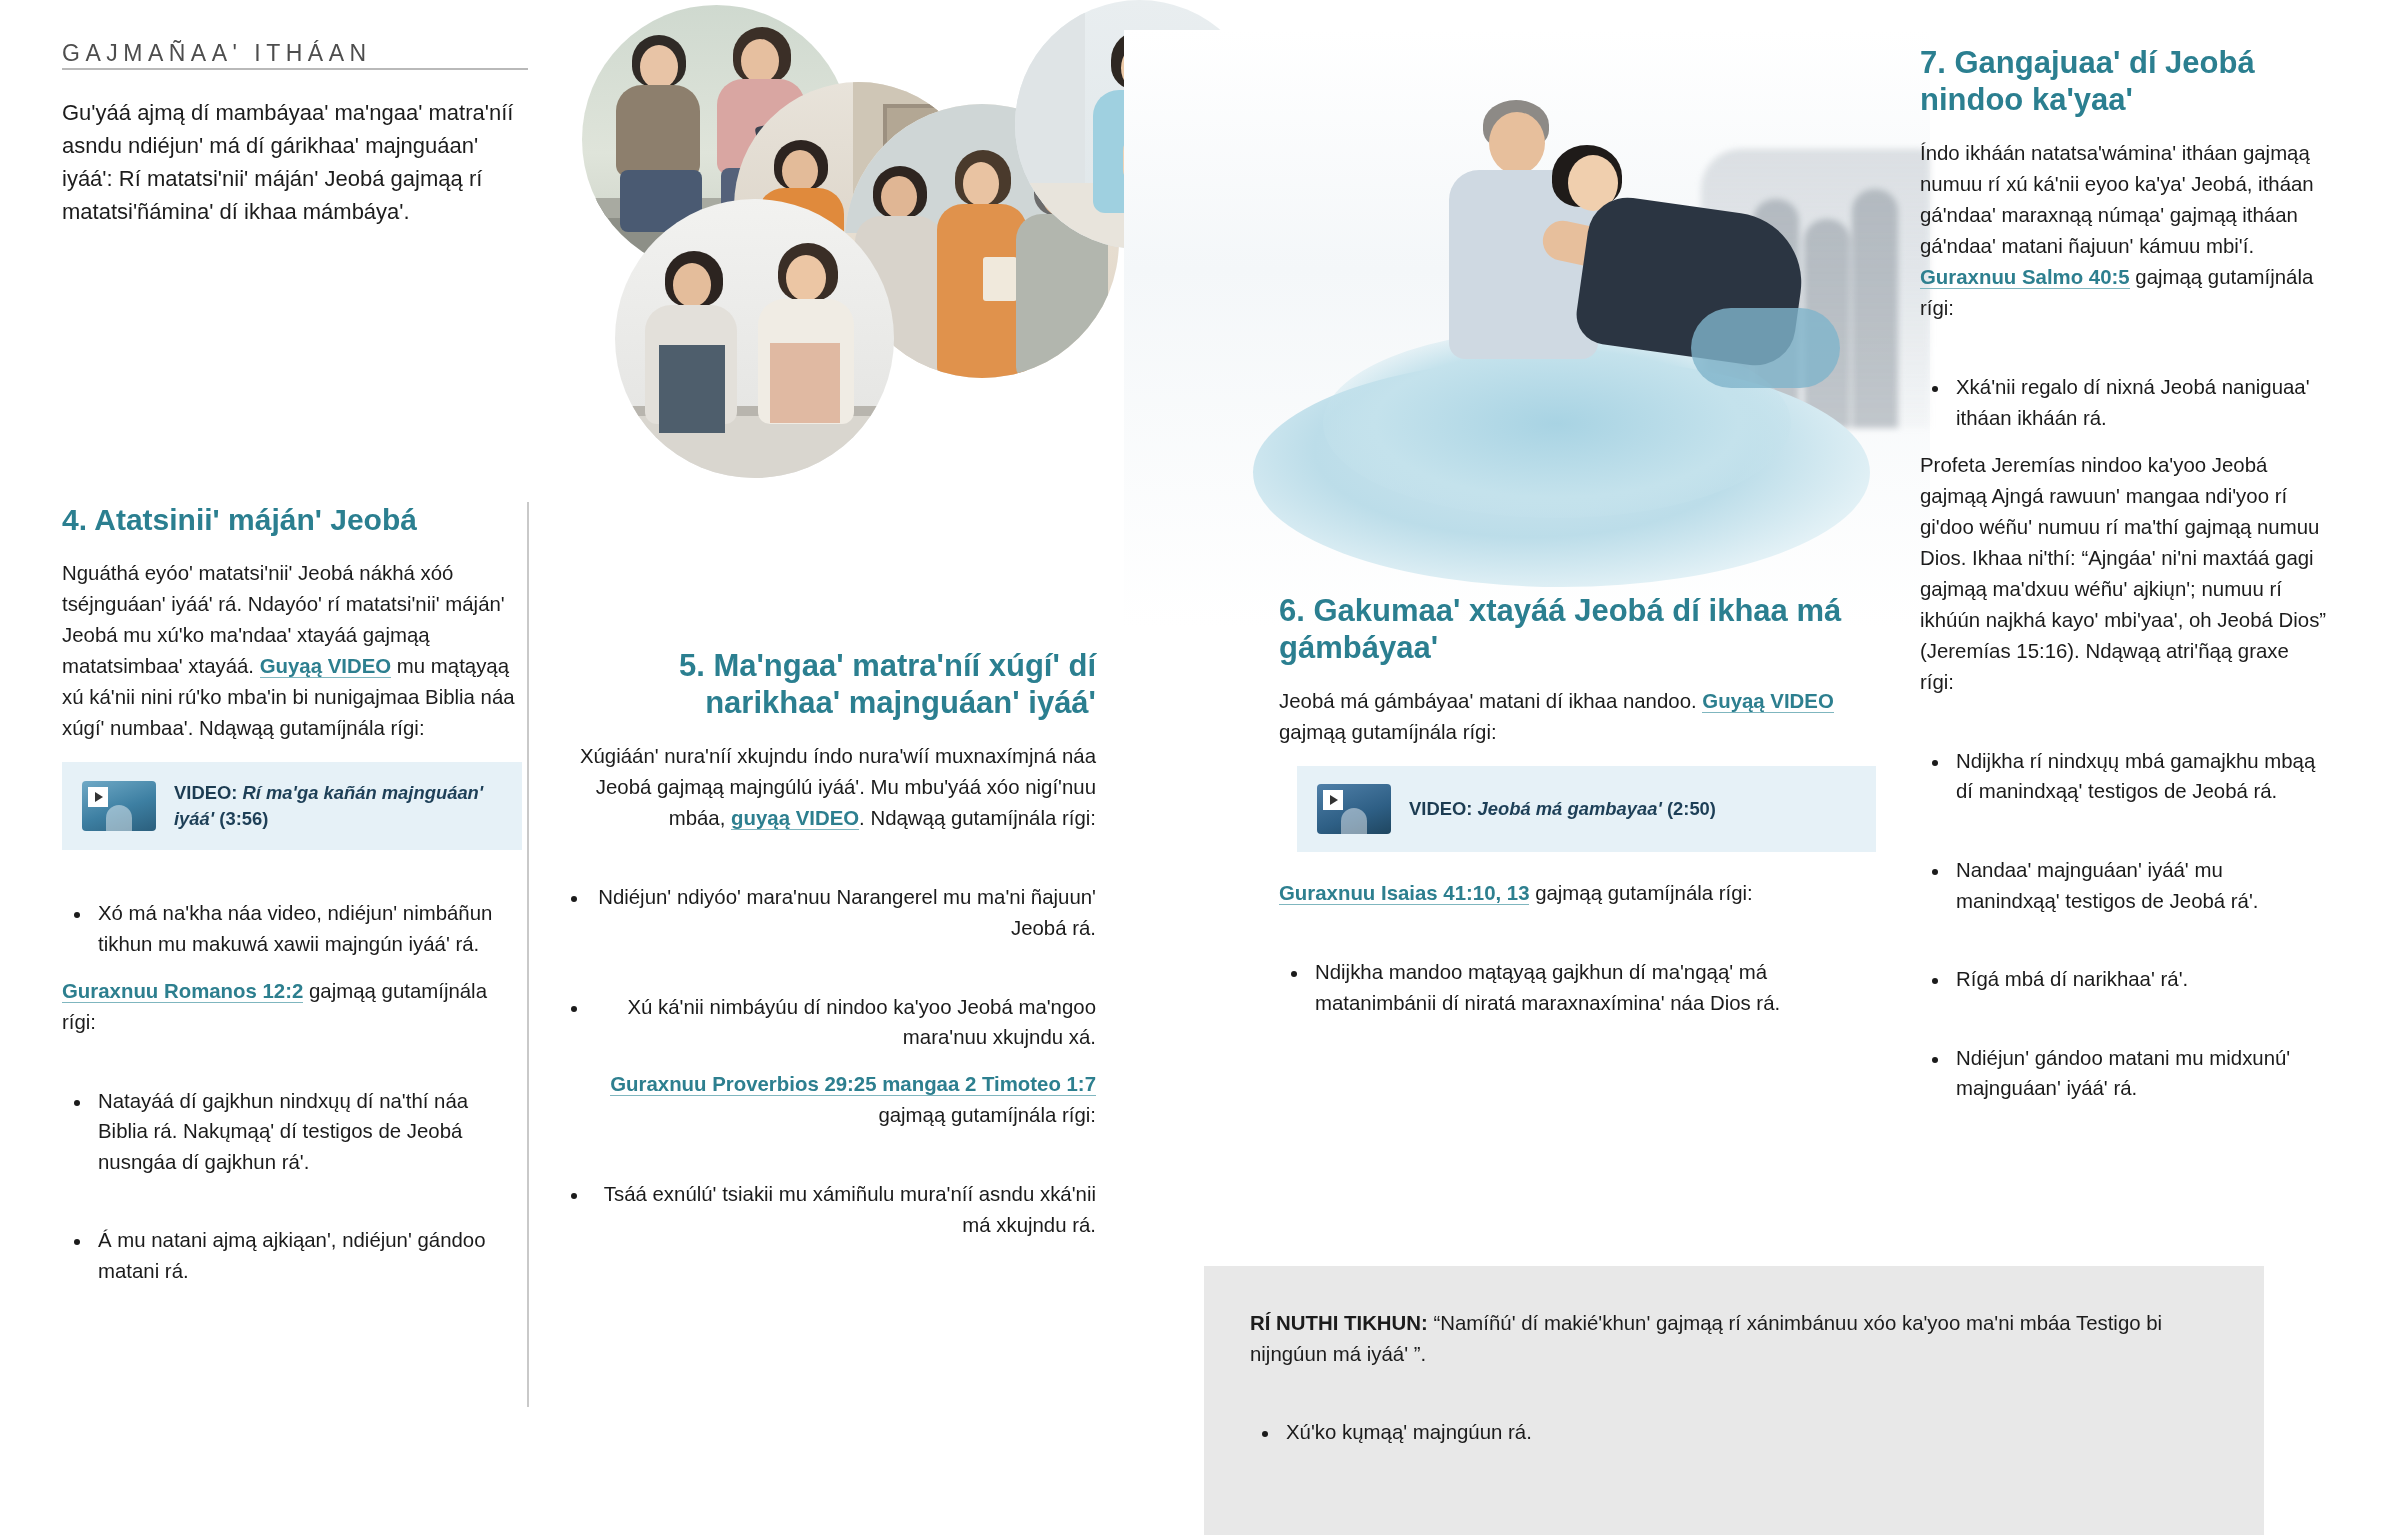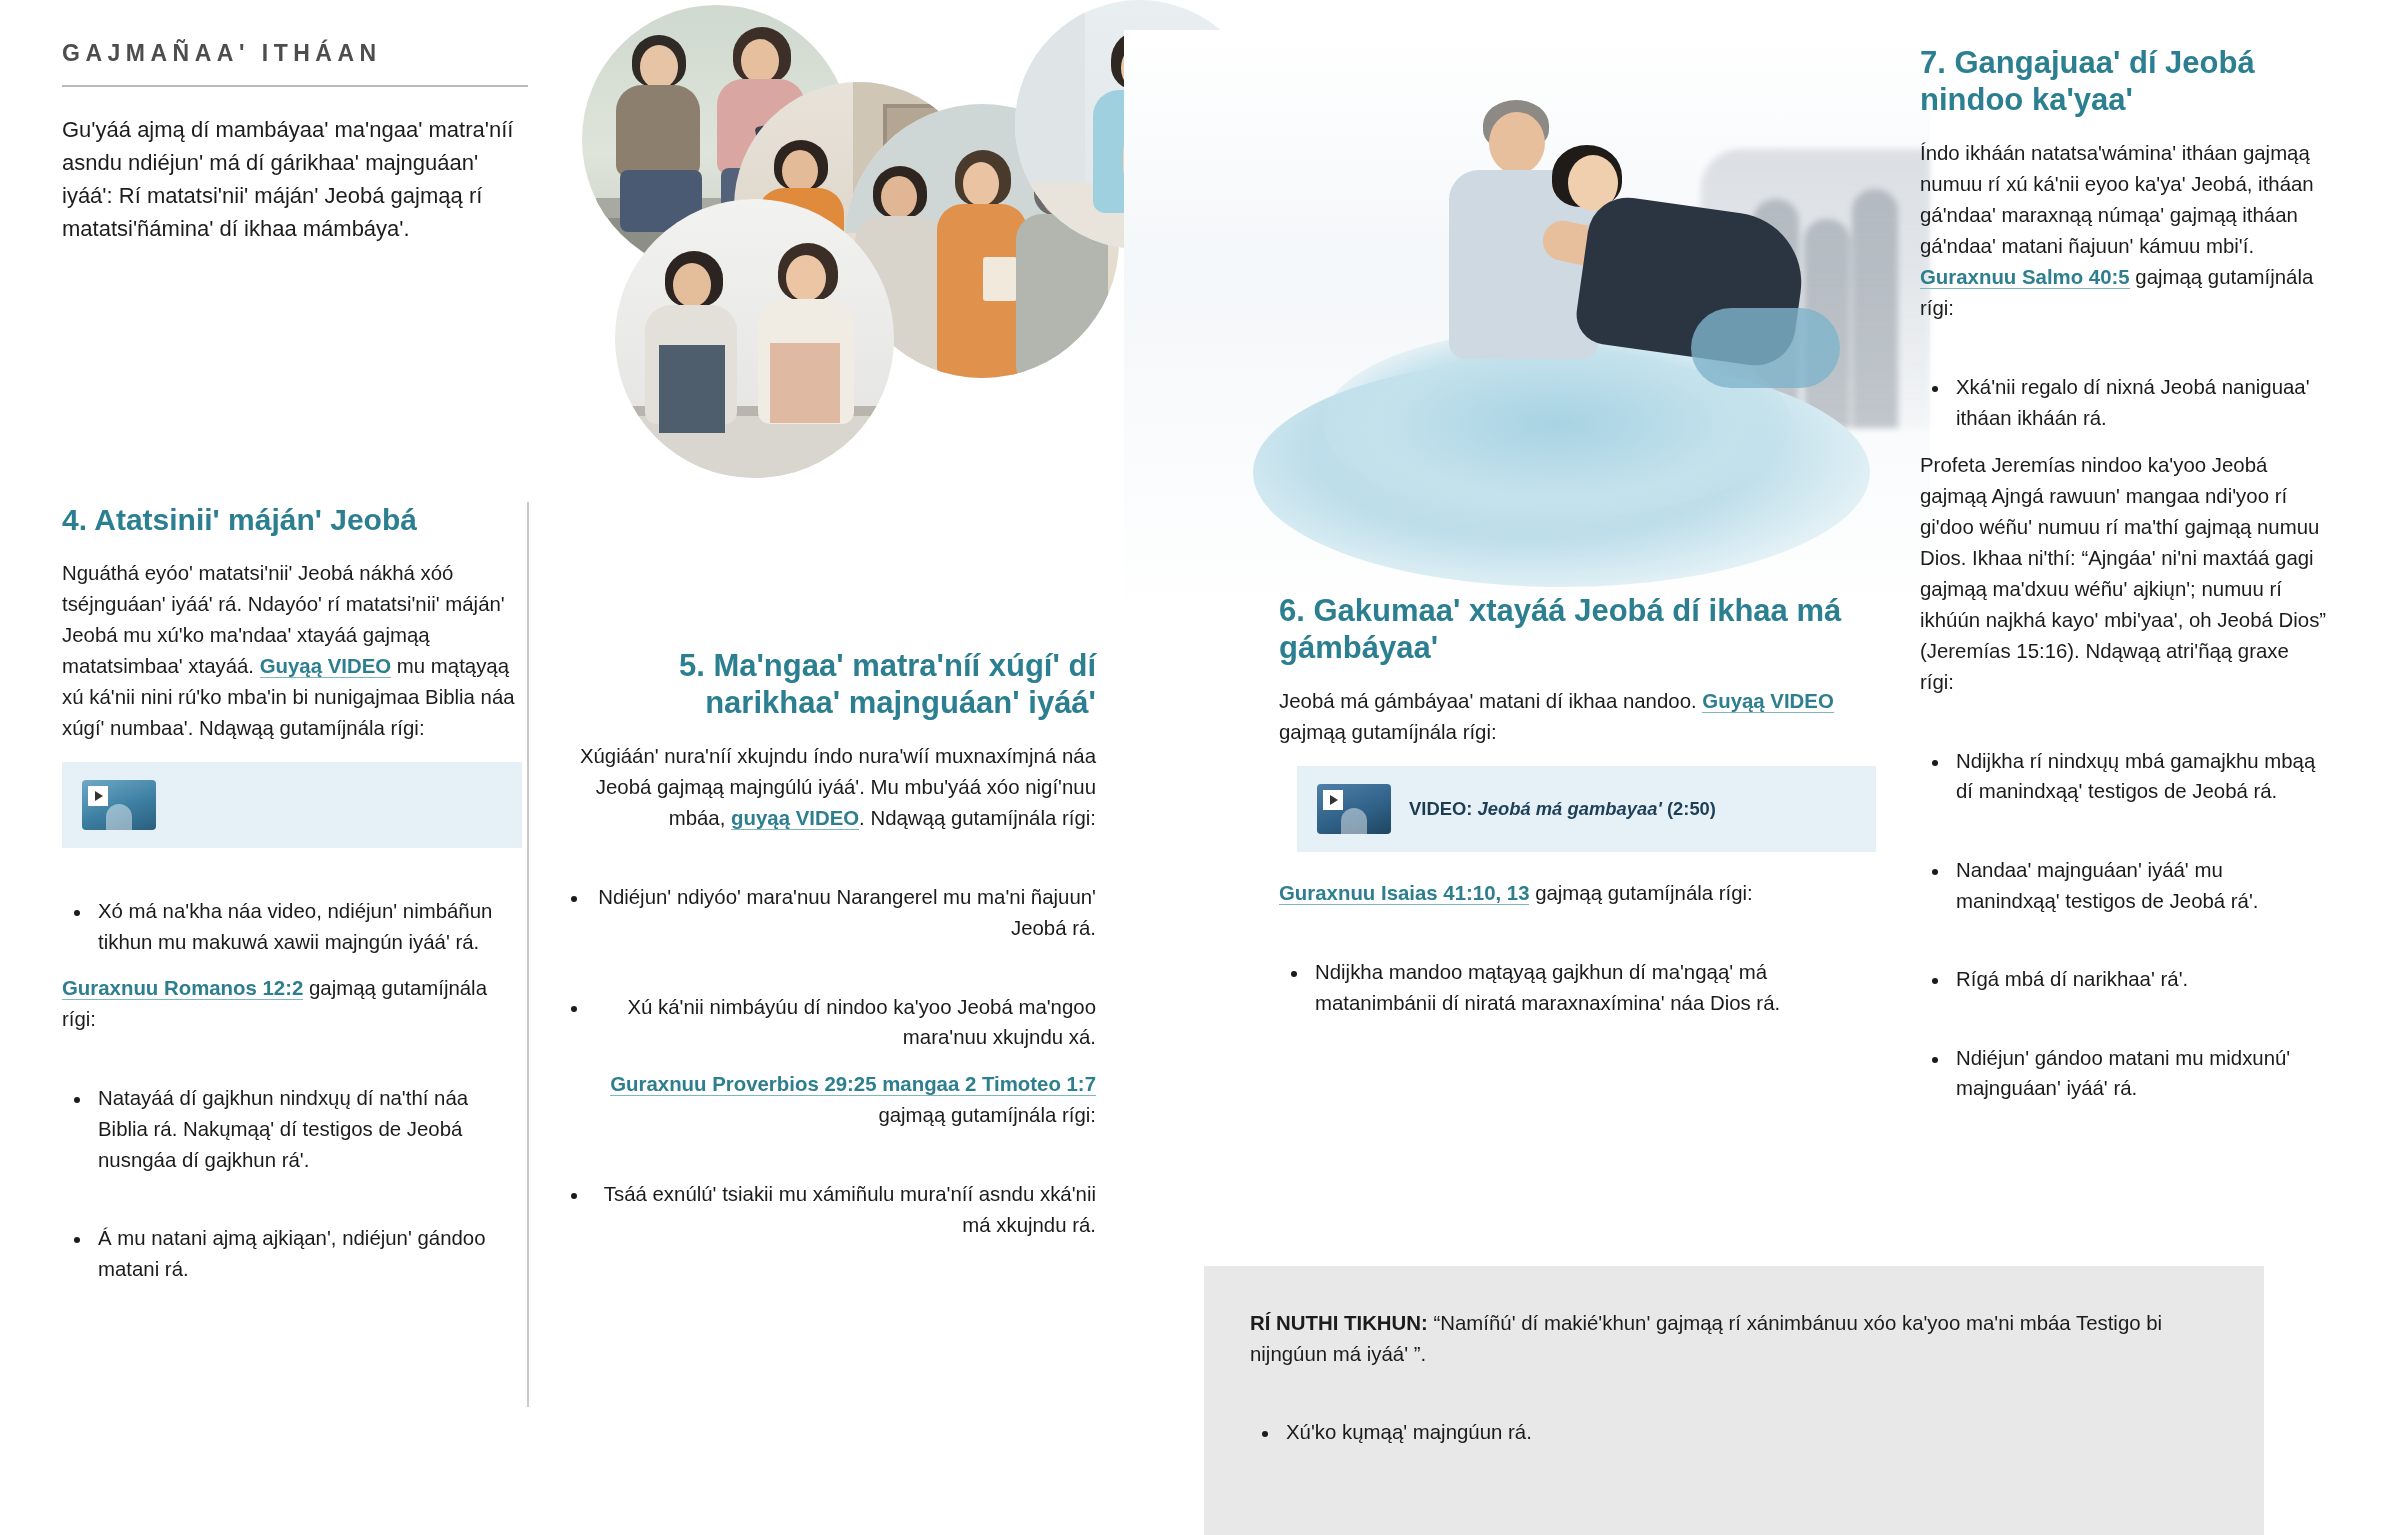--- a/index.html
+++ b/index.html
@@ -42,22 +42,22 @@
   }
   ul.bullets li::marker { font-size: 19px; }
 
   
   .col-left { position:absolute; left:62px; top:40px; width:466px; }
 
   .kicker {
     font-size: 23px;
     letter-spacing: 5.5px;
     color: #4d4d4d;
-    font-weight: 700;
-    margin-bottom: 18px;
+    font-weight: 400;
+    margin-bottom: 1px;
   }
   .kicker-rule {
     height: 2px; background: #b9b9b9; width: 466px; margin-bottom: 26px;
   }
   .intro { font-size: 22px; line-height: 1.5; }
 
   .sec4 { position:absolute; left:62px; top:502px; width:460px; }
   .vrule {
     position:absolute; left:527px; top:502px; width:2px; height:905px;
     background:#c9c9c9;
@@ -306,20 +306,25 @@
 
   <div class="sec4">
     <h2 class="section-title">4. Atatsinii' máján' Jeobá</h2>
     <p class="body-text"><span>Nguáthá eyóo' matatsi'nii' Jeobá nákhá xóó tséjnguáan' iyáá' rá. Ndayóo' rí matatsi'nii' máján' Jeobá mu xú'ko ma'ndaa' xtayáá gajmąą matatsimbaa' xtayáá. </span><span class="link-under">Guyąą VIDEO</span><span> mu mątąyąą xú ká'nii nini rú'ko mba'in bi nunigajmaa Biblia náa xúgí' numbaa'. Ndąwąą gutamíjnála rígi:</span></p>
 
     <div class="videobox">
       <div class="thumb t1">
         <div class="play"></div>
         <div class="person"></div>
       </div>
+      <div class="vtext">
+        <span class="vlabel">VIDEO:</span>
+        <span class="vtitle">Rí ma'ga kañán majnguáan' iyáá'</span>
+        <span class="vdur">(3:56)</span>
+      </div>
     </div>
 
     <ul class="bullets">
       <li>Xó má na'kha náa video, ndiéjun' nimbáñun tikhun mu makuwá xawii majngún iyáá' rá.</li>
     </ul>
 
     <p class="body-text"><span class="link-under">Guraxnuu Romanos 12:2</span><span> gajmąą gutamíjnála rígi:</span></p>
 
     <ul class="bullets">
       <li>Natayáá dí gajkhun nindxųų dí na'thí náa Biblia rá. Nakųmąą' dí testigos de Jeobá nusngáa dí gajkhun rá'.</li>

